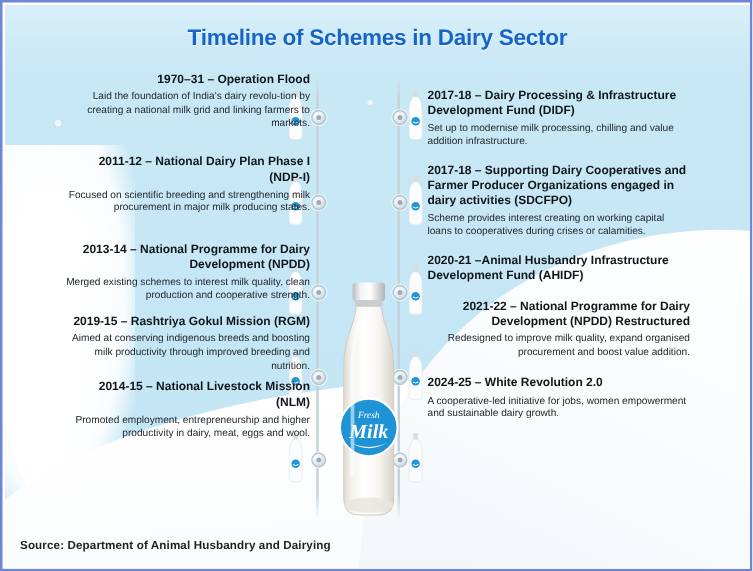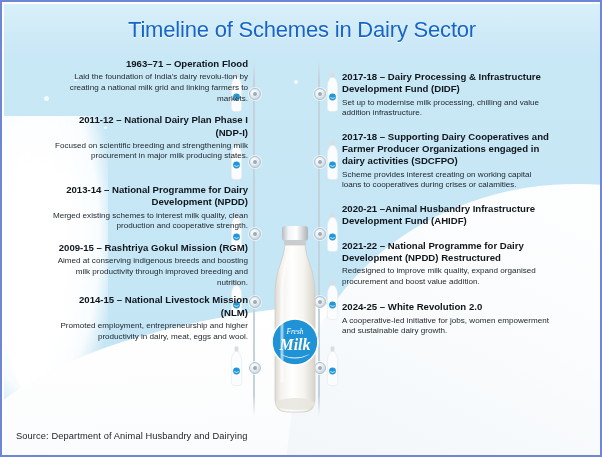--- a/index.html
+++ b/index.html
@@ -17,21 +17,21 @@
   }
   
   .header{
     position:absolute;left:2px;top:2px;width:596px;height:52px;
     background:linear-gradient(180deg,#d8f0fa 0%,#cfeaf7 60%,#c9e7f6 100%);
     display:flex;align-items:center;justify-content:center;
     box-sizing:border-box;
     z-index:6;
   }
   .title{
-    font-size:22px;font-weight:normal;color:#1565c8;
+    font-size:18px;font-weight:bold;color:#1565c8;
     letter-spacing:-0.2px;
     text-shadow:0 1px 0 rgba(255,255,255,.8);
     white-space:nowrap;
   }
   .pib-logo{
     position:absolute;right:8px;top:6px;width:44px;height:44px;
     border-radius:50%;
     background:#ffffff;
     overflow:hidden;
     box-shadow:0 0 2px rgba(0,0,0,.25);
@@ -121,21 +121,21 @@
   .entry .desc{
     font-size:8.1px;color:#1c2329;line-height:1.32;
   }
   
   .footer{
     position:absolute;left:2px;bottom:2px;width:596px;height:34px;
     background:transparent;z-index:7;
     display:flex;align-items:center;
   }
   .source{
-    font-size:9.3px;font-weight:normal;color:#1a2026;padding-left:12px;
+    font-size:9.3px;font-weight:bold;color:#1a2026;padding-left:12px;
     letter-spacing:0.1px;
     text-align:center;
   }
 </style>
 </head>
 <body>
 
 <div id="infographic">
 
   <div class="header">
@@ -335,54 +335,54 @@
         <circle cx="33" cy="118" r="23" fill="none" stroke="#ffffff" stroke-width="1.6"></circle>
         <text x="33" y="110" font-size="7.5" fill="#ffffff" text-anchor="middle" font-family="Liberation Serif, serif" font-style="italic">Fresh</text>
         <text x="33" y="126" font-size="16" fill="#ffffff" text-anchor="middle" font-family="Liberation Serif, serif" font-style="italic" font-weight="bold">Milk</text>
         <path d="M18 130 q15 9 30 0 q-15 7 -30 0 z" fill="#ffffff" opacity=".9"></path>
         <path d="M27 30 q-6 14 -7 36 v92" stroke="#ffffff" stroke-width="3" opacity=".55" fill="none"></path>
       </svg>
     </div>
 
     <div class="col left">
       <div class="entry" style="margin-top:2px;">
-        <div class="head">1963–71 – Operation Flood</div>
+        <div class="head">1970–31 – Operation Flood</div>
         <div class="desc">Laid the foundation of India's dairy revolu-tion by creating a national milk grid and linking farmers to markets.</div>
       </div>
-      <div class="entry" style="margin-top:10px;">
+      <div class="entry" style="margin-top:20px;">
         <div class="head">2011-12 – National Dairy Plan Phase I (NDP-I)</div>
         <div class="desc">Focused on scientific breeding and strengthening milk procurement in major milk producing states.</div>
       </div>
       <div class="entry" style="margin-top:22px;">
         <div class="head">2013-14 – National Programme for Dairy Development (NPDD)</div>
         <div class="desc">Merged existing schemes to interest milk quality, clean production and cooperative strength.</div>
       </div>
       <div class="entry" style="margin-top:10px;">
-        <div class="head">2009-15 – Rashtriya Gokul Mission (RGM)</div>
+        <div class="head">2019-15 – Rashtriya Gokul Mission (RGM)</div>
         <div class="desc">Aimed at conserving indigenous breeds and boosting milk productivity through improved breeding and nutrition.</div>
       </div>
       <div class="entry" style="margin-top:6px;">
         <div class="head">2014-15 – National Livestock Mission (NLM)</div>
         <div class="desc">Promoted employment, entrepreneurship and higher productivity in dairy, meat, eggs and wool.</div>
       </div>
     </div>
 
     <div class="col right">
       <div class="entry" style="margin-top:15px;">
         <div class="head">2017-18 – Dairy Processing &amp; Infrastructure Development Fund (DIDF)</div>
         <div class="desc">Set up to modernise milk processing, chilling and value addition infrastructure.</div>
       </div>
       <div class="entry" style="margin-top:12px;">
         <div class="head">2017-18 – Supporting Dairy Cooperatives and Farmer Producer Organizations engaged in dairy activities (SDCFPO)</div>
         <div class="desc">Scheme provides interest creating on working capital loans to cooperatives during crises or calamities.</div>
       </div>
       <div class="entry" style="margin-top:12px;">
         <div class="head">2020-21 –Animal Husbandry Infrastructure Development Fund (AHIDF)</div>
       </div>
-      <div class="entry" style="margin-top:12px;">
+      <div class="entry" style="margin-top:12px;text-align:right;">
         <div class="head">2021-22 – National Programme for Dairy Development (NPDD) Restructured</div>
         <div class="desc">Redesigned to improve milk quality, expand organised procurement and boost value addition.</div>
       </div>
       <div class="entry" style="margin-top:14px;">
         <div class="head">2024-25 – White Revolution 2.0</div>
         <div class="desc">A cooperative-led initiative for jobs, women empowerment and sustainable dairy growth.</div>
       </div>
     </div>
 
   </div>

